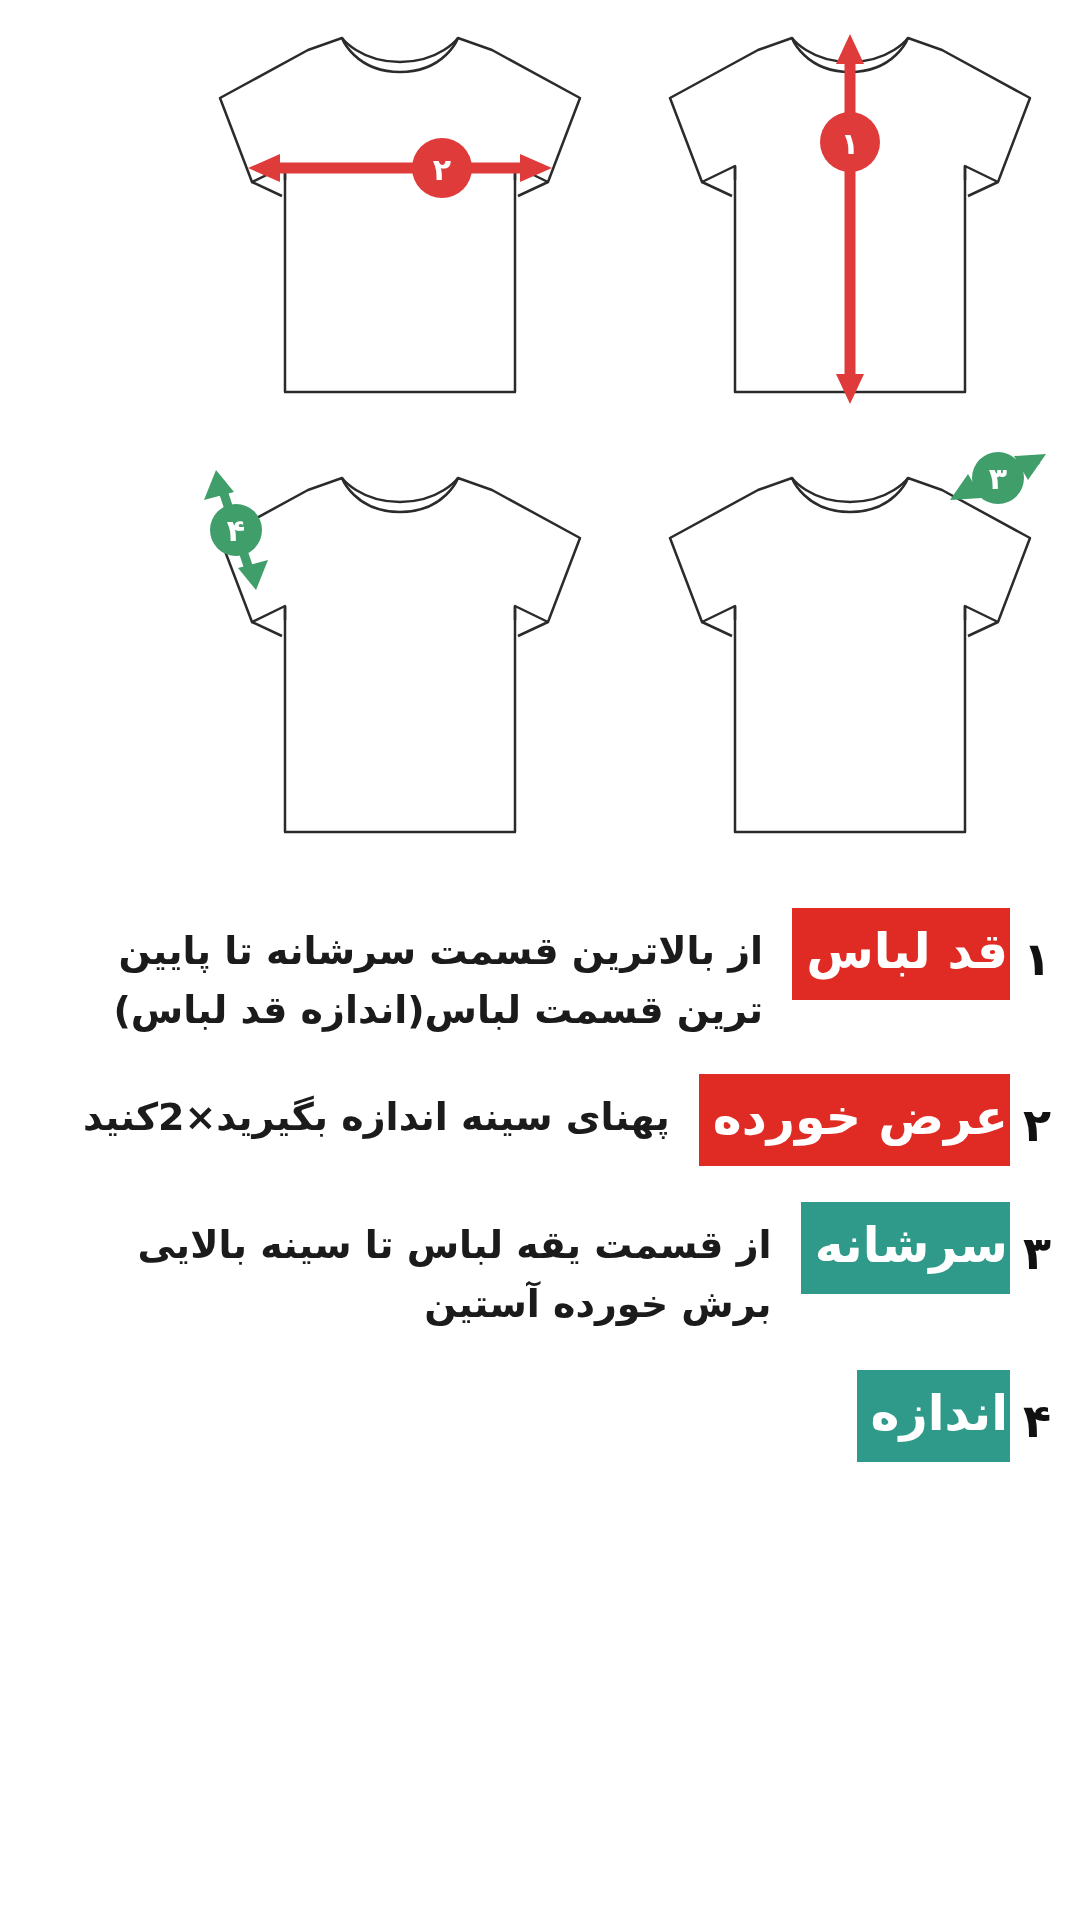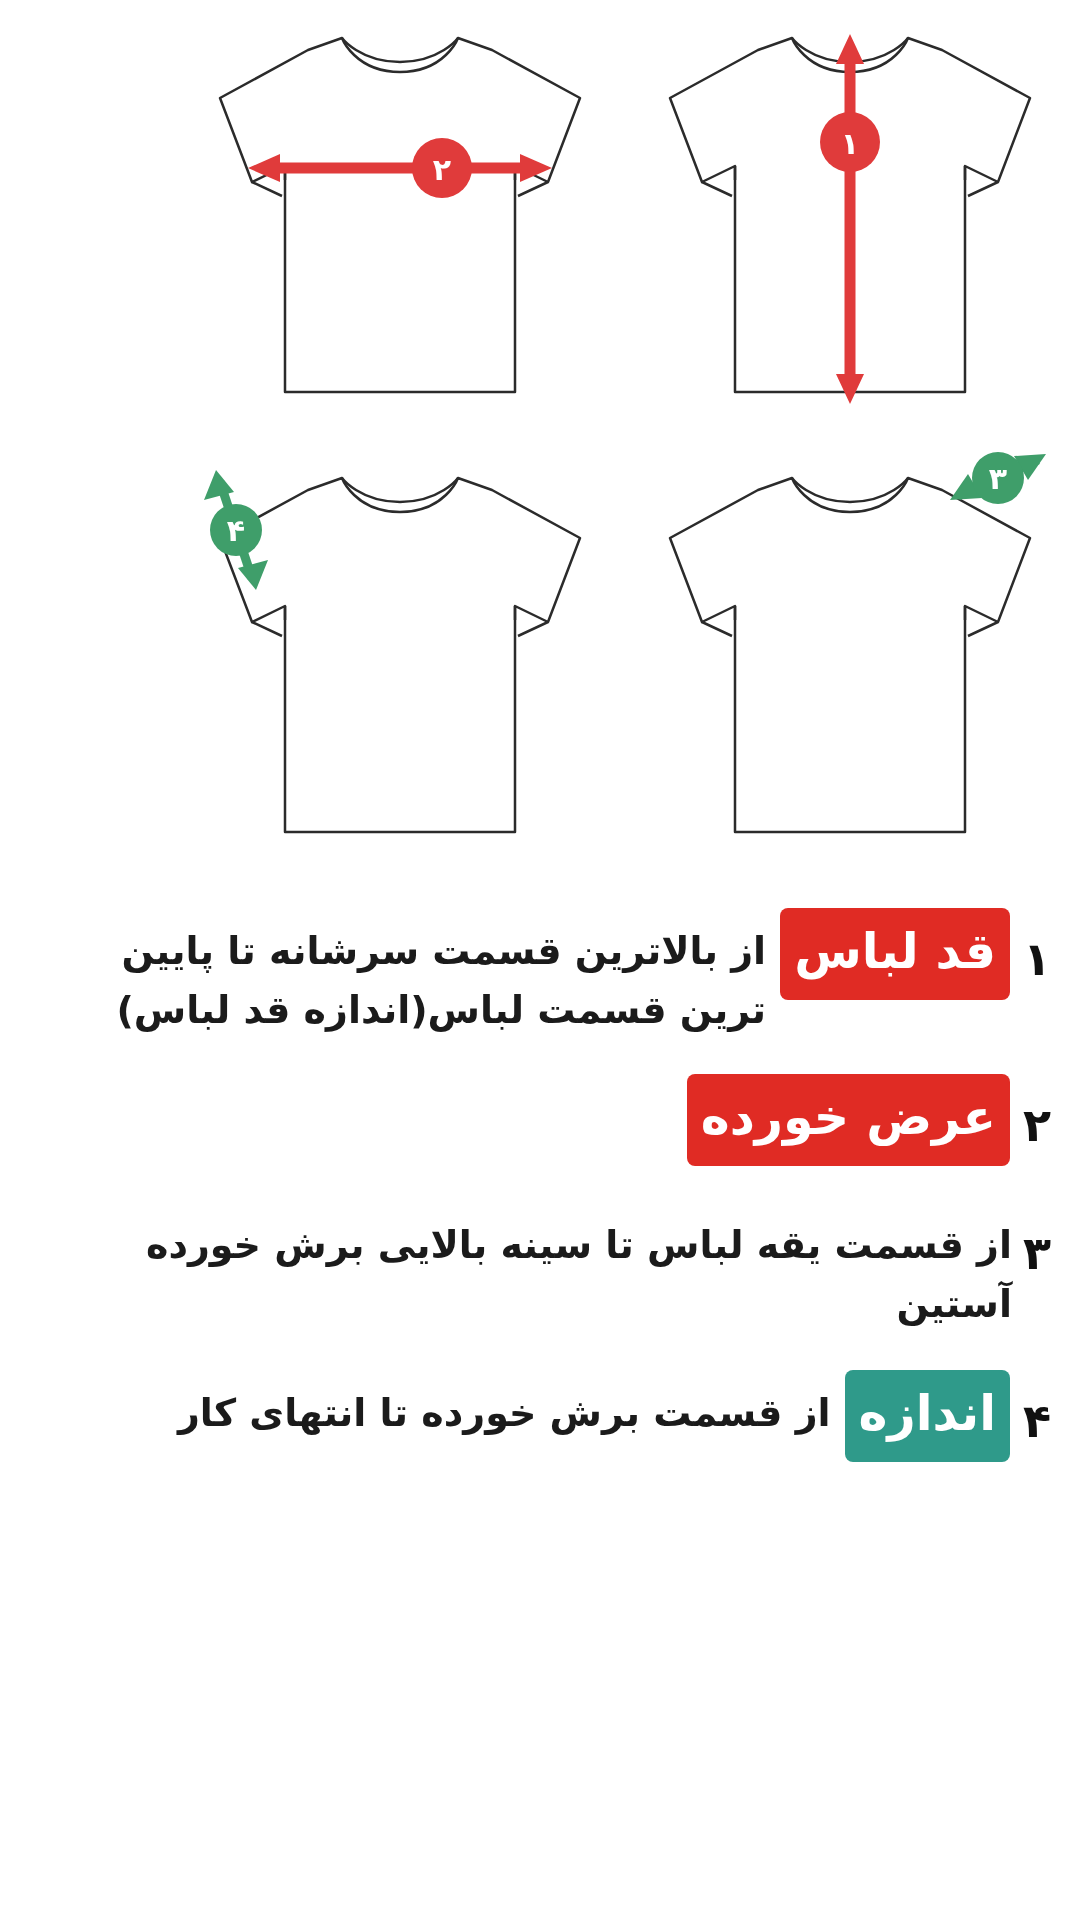--- a/index.html
+++ b/index.html
@@ -54,29 +54,28 @@
     color: #111111;
     line-height: 1.1;
     padding-top: 26px;
     width: 42px;
     text-align: center;
   }
 
   .row-tag {
     flex: 0 0 auto;
     margin-right: 6px;
-    margin-left: 10px;
+    margin-left: 25px;
     color: #ffffff;
     font-size: 49px;
     font-weight: bold;
     line-height: 1.15;
-    padding: 16px 14px 20px 14px;
+    padding: 16px 2px 20px 14px;
     text-align: center;
     white-space: nowrap;
-    border-radius: 8px;
   }
   .tag-red { background: #e02b24; }
   .tag-teal { background: #2f9a8a; }
 
   .row-desc {
     flex: 1 1 auto;
     font-size: 38px;
     font-weight: bold;
     color: #1b1b1b;
     line-height: 1.55;
@@ -186,26 +185,27 @@
 
   <div class="legend-row r1 row-1">
     <div class="row-num">۱</div>
     <div class="row-tag tag-red">قد لباس</div>
     <div class="row-desc">از بالاترین قسمت سرشانه تا پایین ترین قسمت لباس(اندازه قد لباس)</div>
   </div>
 
   <div class="legend-row r2">
     <div class="row-num">۲</div>
     <div class="row-tag tag-red">عرض خورده</div>
+    <div class="row-desc">پهنای سینه اندازه بگیرید×2کنید</div>
   </div>
 
   <div class="legend-row r3">
     <div class="row-num">۳</div>
+    <div class="row-tag tag-teal">سرشانه</div>
     <div class="row-desc">از قسمت یقه لباس تا سینه بالایی برش خورده آستین</div>
   </div>
 
   <div class="legend-row r4">
     <div class="row-num">۴</div>
     <div class="row-tag tag-teal">اندازه</div>
-    <div class="row-desc">از قسمت برش خورده تا انتهای کار</div>
   </div>
 
 </div>
 
 </body></html>

